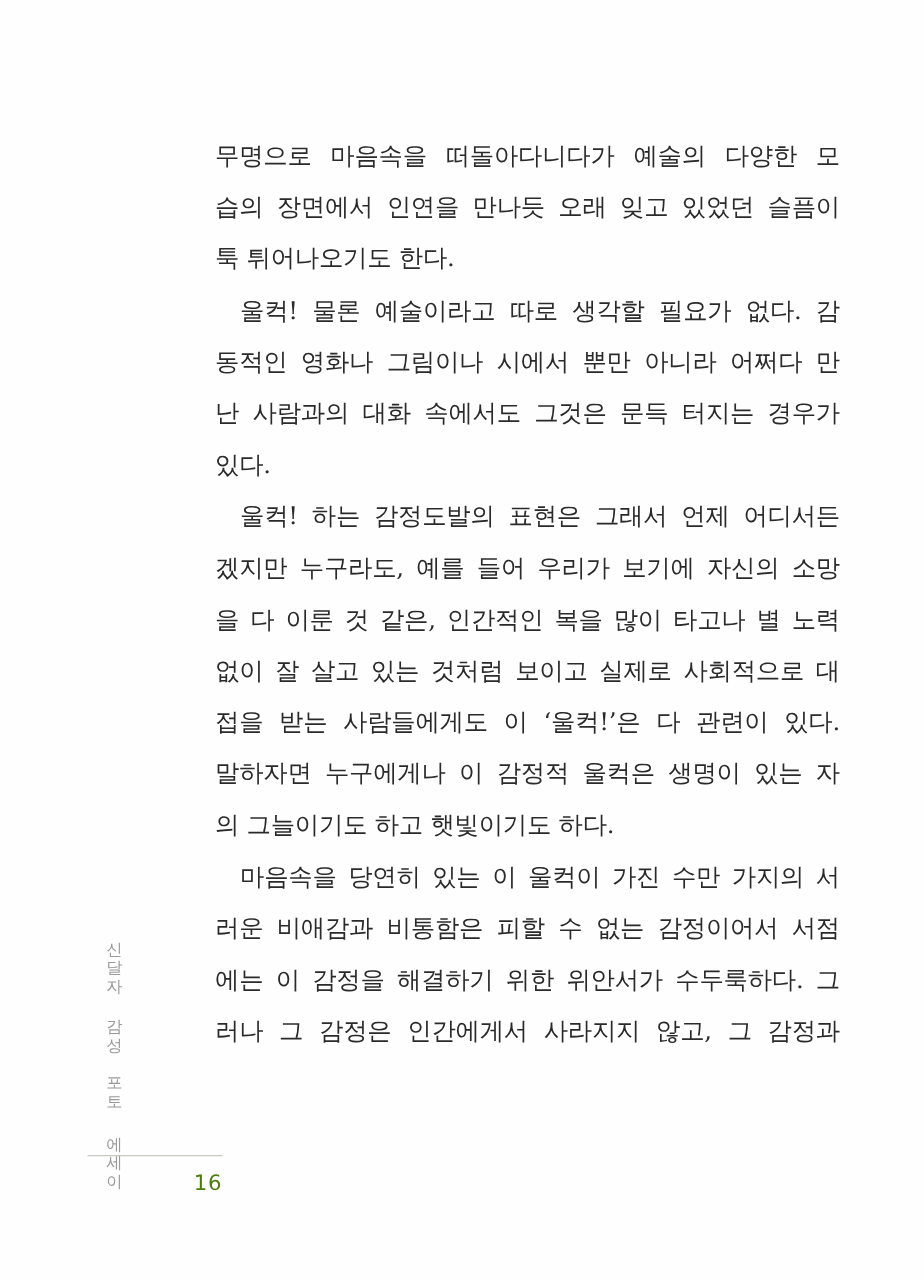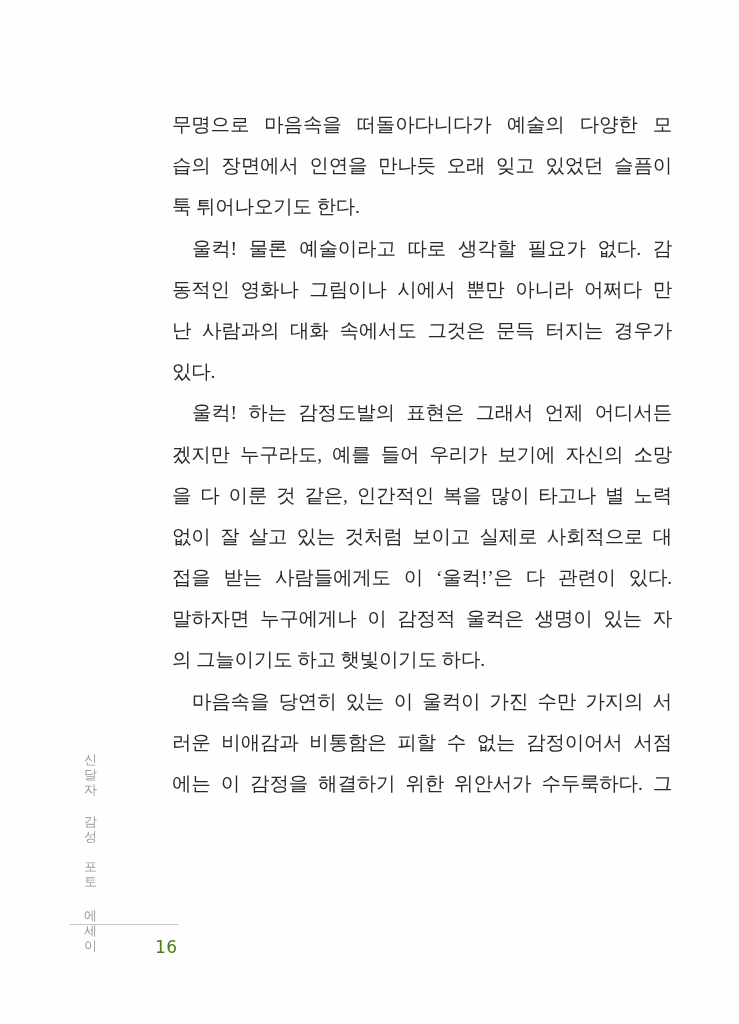--- a/index.html
+++ b/index.html
@@ -29,21 +29,20 @@
     }
     .line {
       display: block;
       height: 41.2px;
       line-height: 41.2px;
       font-size: 19.5px;
       white-space: nowrap;
       letter-spacing: -0.2px;
       text-align: justify;
       text-align-last: justify;
-      font-family: Liberation Serif, serif;
     }
     .line.last {
       text-align-last: left;
     }
     .line.indent {
       padding-left: 20px;
     }
     .side-title {
       position: absolute;
       left: 81px;
@@ -89,19 +88,20 @@
       <span class="line indent">울컥! 하는 감정도발의 표현은 그래서 언제 어디서든</span>
       <span class="line">겠지만 누구라도, 예를 들어 우리가 보기에 자신의 소망</span>
       <span class="line">을 다 이룬 것 같은, 인간적인 복을 많이 타고나 별 노력</span>
       <span class="line">없이 잘 살고 있는 것처럼 보이고 실제로 사회적으로 대</span>
       <span class="line">접을 받는 사람들에게도 이 ‘울컥!’은 다 관련이 있다.</span>
       <span class="line">말하자면 누구에게나 이 감정적 울컥은 생명이 있는 자</span>
       <span class="line last">의 그늘이기도 하고 햇빛이기도 하다.</span>
       <span class="line indent">마음속을 당연히 있는 이 울컥이 가진 수만 가지의 서</span>
       <span class="line">러운 비애감과 비통함은 피할 수 없는 감정이어서 서점</span>
       <span class="line">에는 이 감정을 해결하기 위한 위안서가 수두룩하다. 그</span>
+      <span class="line">러나 그 감정은 인간에게서 사라지지 않고, 그 감정과</span>
     </div>
 
   <div class="side-title">신달자 감성 포토 에세이</div>
 
   <div class="footer-rule"></div>
   <div class="page-number">16</div>
 </div>
 
 </body></html>

